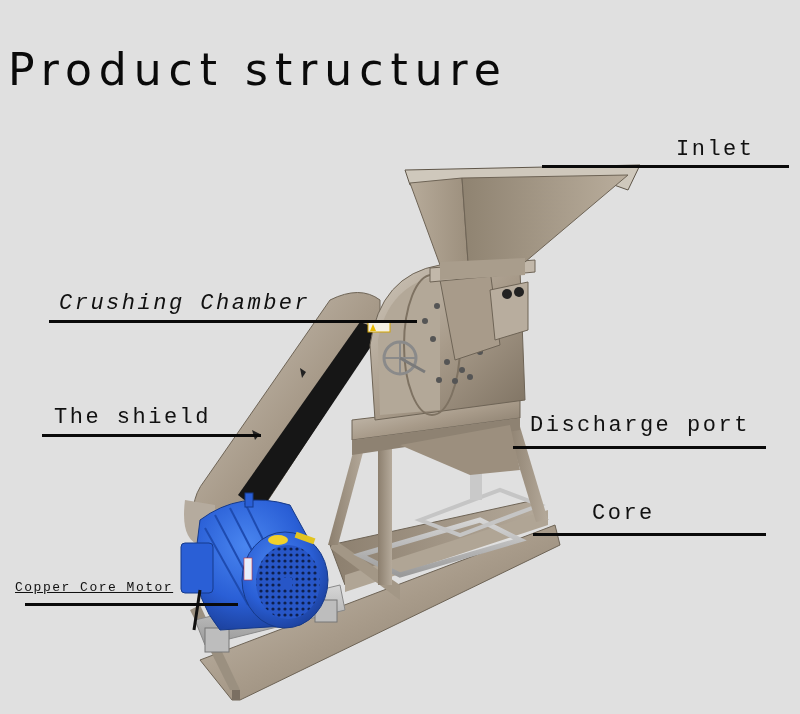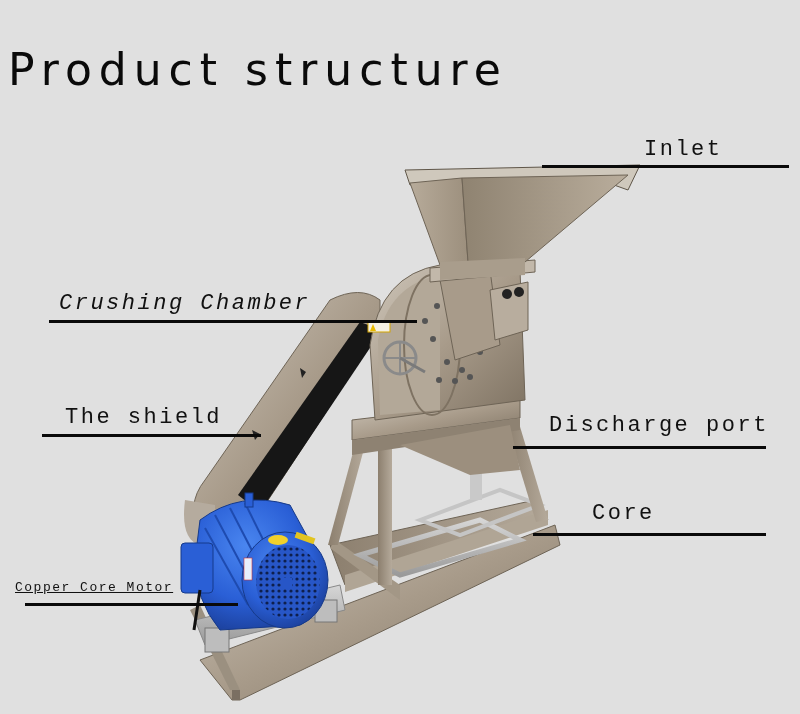--- a/index.html
+++ b/index.html
@@ -154,29 +154,29 @@
 
   <ellipse cx="278" cy="540" rx="10" ry="5" fill="#f2d12b"></ellipse>
   <rect x="295" y="535" width="20" height="6" fill="#e2c420" transform="rotate(20 305 538)"></rect>
   <rect x="244" y="558" width="8" height="22" fill="#e8eefc" stroke="#c33" stroke-width="0.6"></rect>
 
   <rect x="245" y="493" width="8" height="14" fill="#2a5fd6" stroke="#153a8c"></rect>
 
   <line x1="200" y1="590" x2="194" y2="630" stroke="#111" stroke-width="3"></line>
 </svg>
 
-<div class="label lbl-lg" style="left:644px; top:137px;">Inlet</div>
+<div class="label lbl-lg" style="left:676px; top:137px;">Inlet</div>
 <div class="leader" style="left:542px; top:165px; width:247px;"></div>
 
 <div class="label lbl-lg" style="left:59px; top:291px;font-style:italic;">Crushing Chamber</div>
 <div class="leader" style="left:49px; top:320px; width:368px;"></div>
 
-<div class="label lbl-lg" style="left:65px; top:405px;">The shield</div>
+<div class="label lbl-lg" style="left:54px; top:405px;">The shield</div>
 <div class="leader" style="left:42px; top:434px; width:219px;"></div>
 
-<div class="label lbl-lg" style="left:549px; top:413px;font-family:Liberation Mono, monospace;">Discharge port</div>
+<div class="label lbl-lg" style="left:530px; top:413px;font-family:Liberation Mono, monospace;">Discharge port</div>
 <div class="leader" style="left:513px; top:446px; width:253px;"></div>
 
 <div class="label lbl-lg" style="left:592px; top:501px;">Core</div>
 <div class="leader" style="left:533px; top:533px; width:233px;"></div>
 
 <div class="label lbl-sm" style="left:15px; top:580px;">Copper Core Motor</div>
 <div class="leader" style="left:25px; top:603px; width:213px;"></div>
 
 </body></html>

